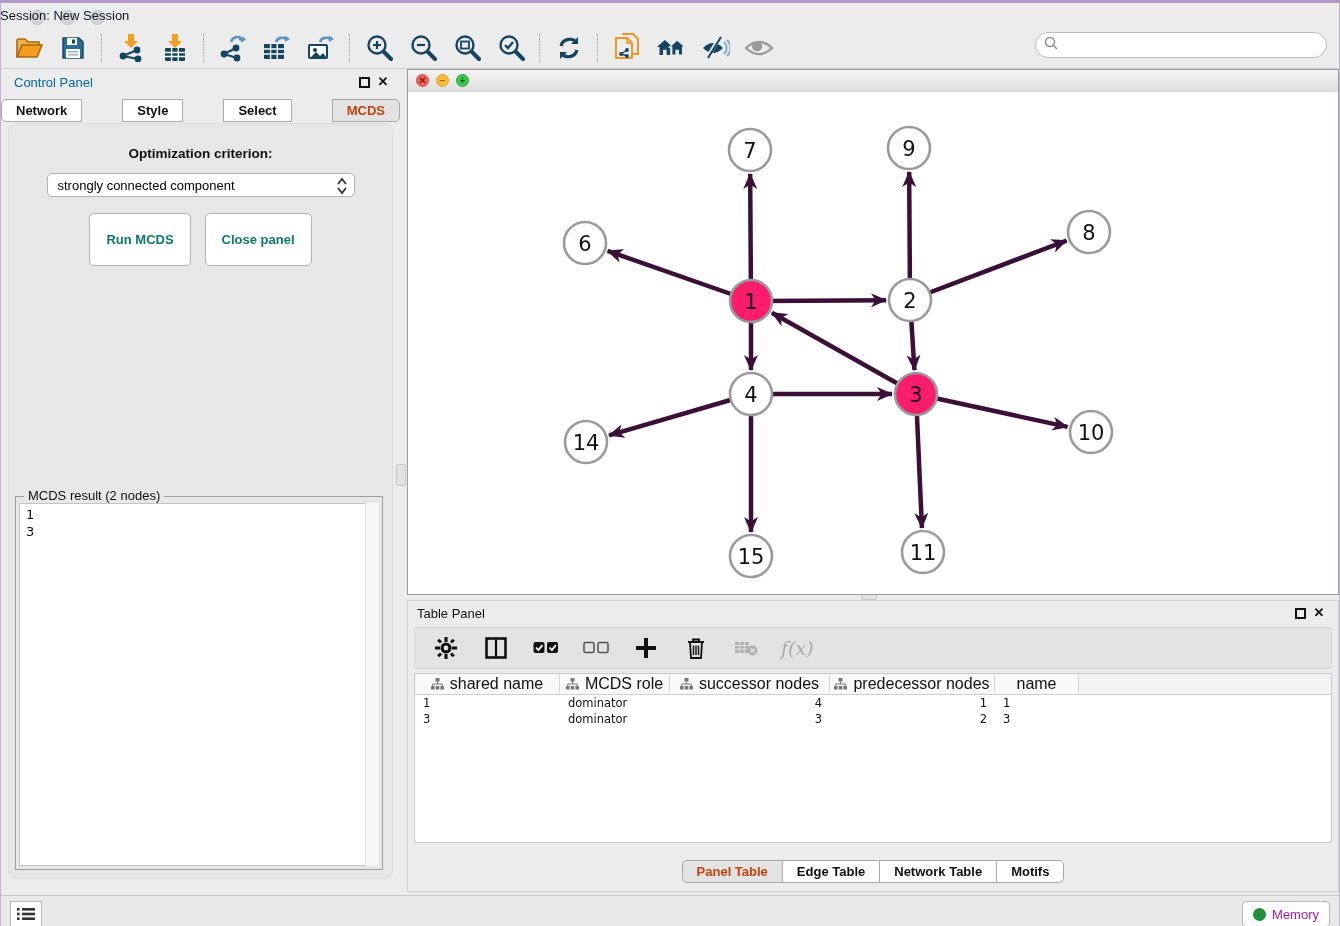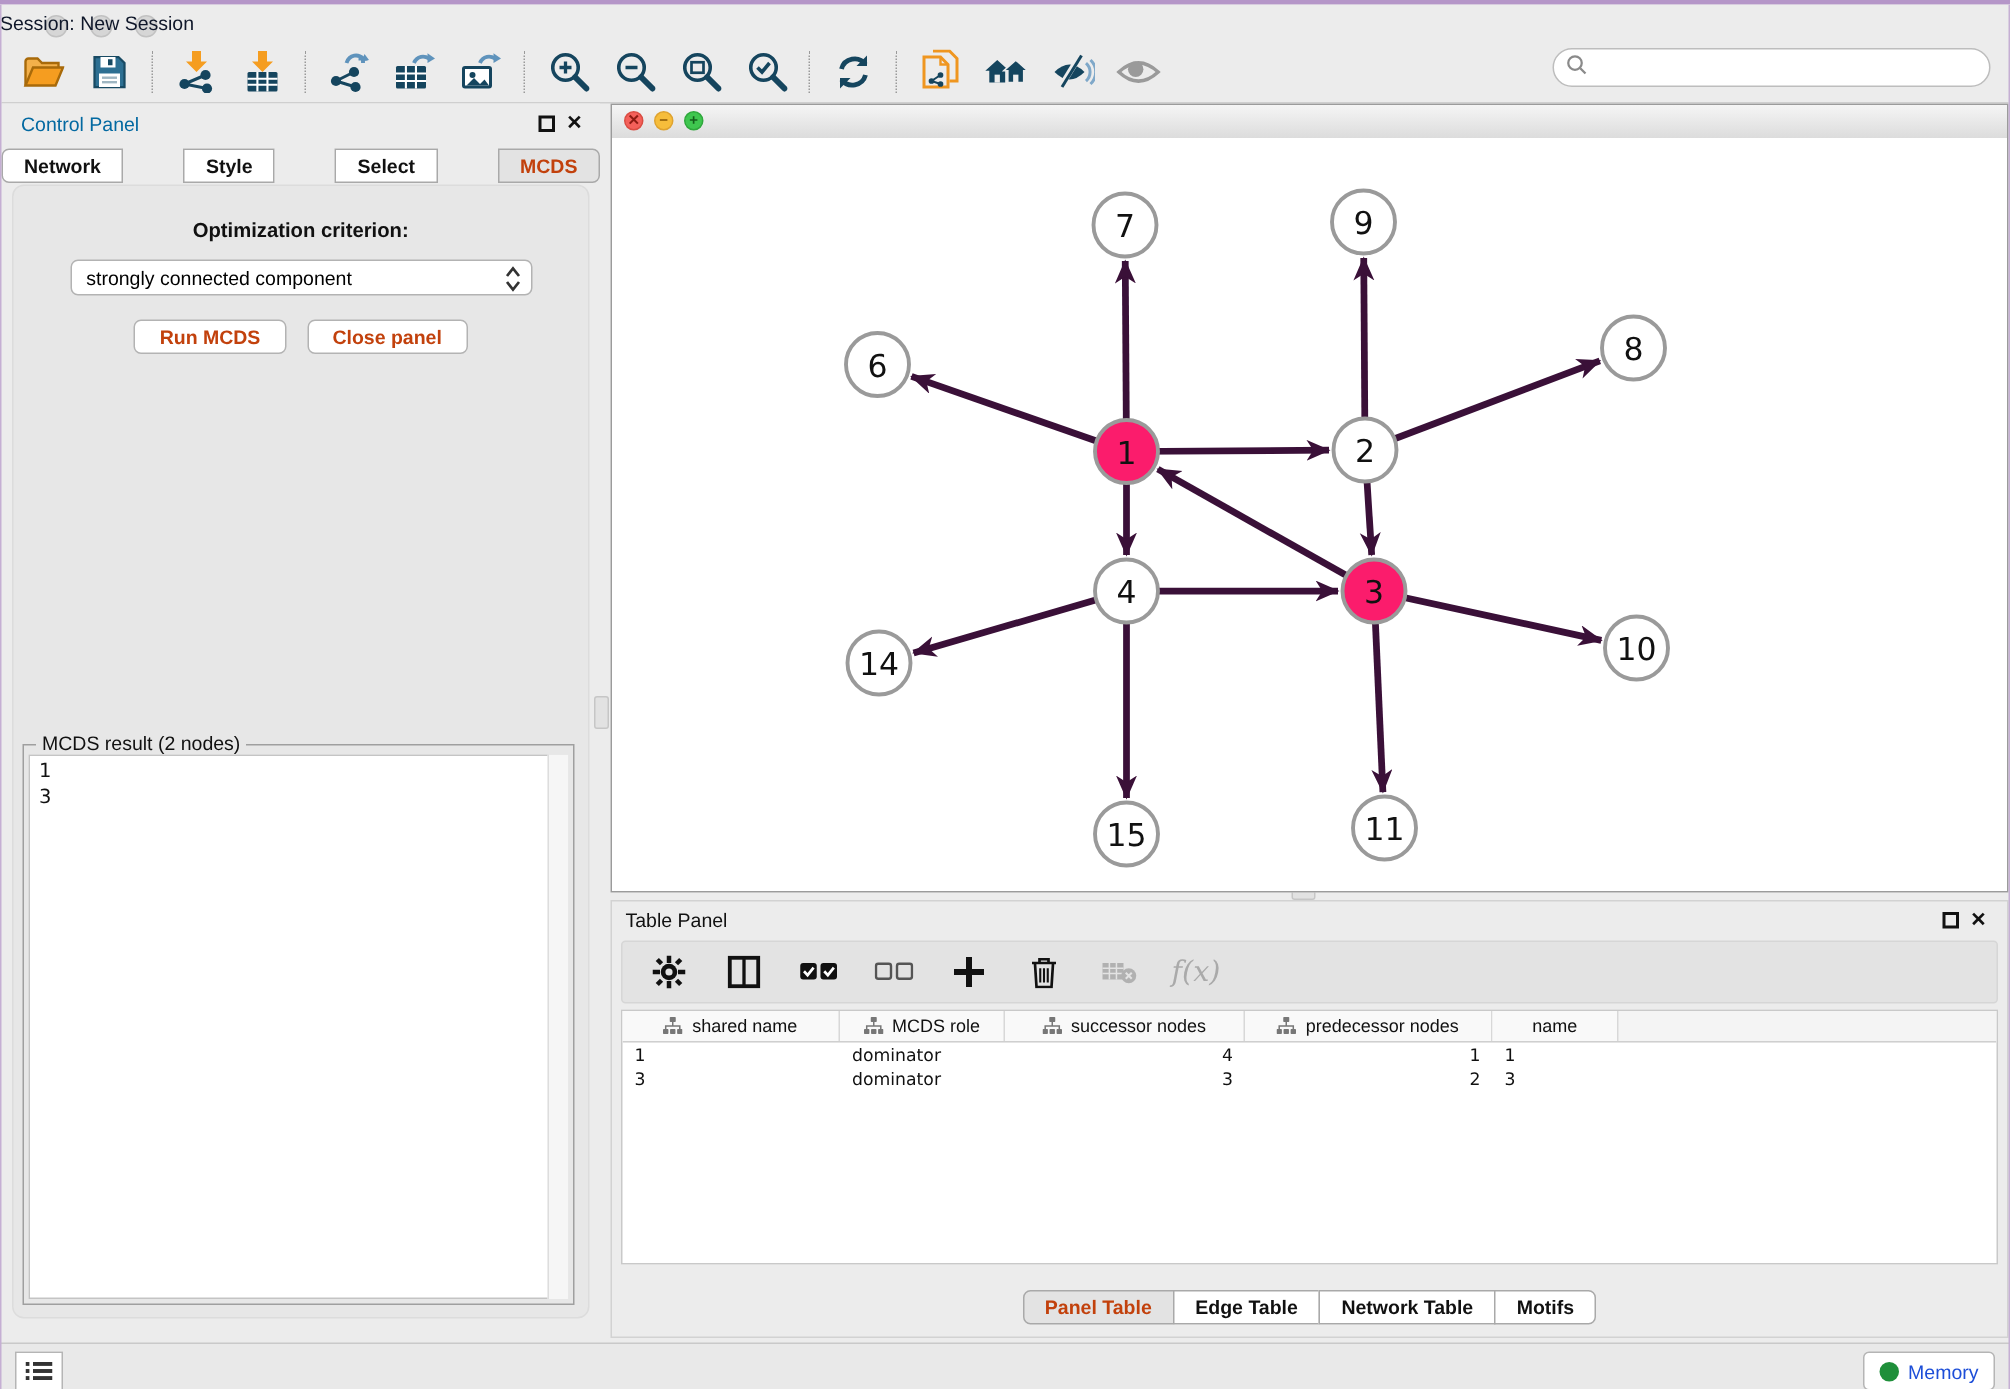--- a/index.html
+++ b/index.html
@@ -35,21 +35,21 @@
   .tabs-row{display:flex;justify-content:space-between;margin-top:4px;}
   .seg{font-size:13px;font-weight:600;color:#111;background:#fff;border:1px solid #a9a9a9;padding:3px 14px;margin-left:-1px;cursor:default;}
   .seg:first-child{border-radius:5px 0 0 5px;margin-left:0;}
   .seg:last-child{border-radius:0 5px 5px 0;}
   .seg.sel{background:#e3e3e3;color:#c2410c;}
   .cp-content{position:absolute;left:7px;right:7px;top:54px;bottom:6px;background:#e7e7e7;border:1px solid #dcdcdc;border-radius:8px;}
   .opt-label{text-align:center;margin-top:22px;font-size:13.5px;font-weight:600;color:#111;}
   .criterion{position:relative;margin:12px auto 0;width:308px;height:24px;background:#fff;border:1px solid #b3b3b3;border-radius:5px;font-size:13px;display:flex;align-items:center;padding-left:10px;box-sizing:border-box;}
   .stepper{position:absolute;right:7px;top:3px;}
   .btn-row{display:flex;justify-content:center;gap:14px;margin-top:16px;}
-  .mac-btn{background:#fff;border:1px solid #b3b3b3;border-radius:5px;font-size:13px;font-weight:600;color:#c2410c;padding:3px 16px;cursor:default;}
+  .mac-btn{background:#fff;border:1px solid #b3b3b3;border-radius:5px;font-size:13px;font-weight:600;color:#0f766e;padding:18px 16px;cursor:default;}
   .result-box{position:absolute;left:6px;right:9px;top:372px;bottom:8px;border:1px solid #9f9f9f;background:#e7e7e7;}
   .result-legend{position:absolute;left:8px;top:-9px;background:#e7e7e7;padding:0 4px;font-size:13px;color:#111;}
   .result-area{position:absolute;left:3px;right:3px;top:6px;bottom:3px;background:#fff;border:1px solid #c4c4c4;font-family:"DejaVu Sans",sans-serif;font-size:13px;color:#111;padding:2px 6px;line-height:17px;white-space:pre;}
   .result-scroll{position:absolute;right:3px;top:6px;bottom:3px;width:13px;background:#f6f6f6;border-left:1px solid #ddd;}
 
   
   .vdiv-grip{position:absolute;left:396px;top:461px;width:8px;height:20px;background:#e2e2e2;border:1px solid #c6c6c6;border-radius:2px;}
   .hdiv-grip{position:absolute;left:861px;top:587px;width:14px;height:8px;background:#e2e2e2;border:1px solid #c6c6c6;border-radius:2px;}
 
   
@@ -60,31 +60,31 @@
   .tl-yellow{left:28px;background:#f6bd3b;border:1px solid #dfa32f;color:#92610a;}
   .tl-green{left:48px;background:#3fc64f;border:1px solid #2fa83c;color:#135e1b;}
   .net-title{position:absolute;left:0;right:0;top:3px;text-align:center;font-size:13px;color:#111;}
   .net-canvas{position:absolute;left:0;top:22px;right:0;bottom:0;background:#fff;}
 
   
   .table-panel{position:absolute;left:407px;top:597px;width:932px;height:292px;background:#ececec;border:1px solid #d2d2d2;box-sizing:border-box;padding-left:11px;}
   .tp-toolbar{position:absolute;left:6px;right:6px;top:26px;height:42px;background:#e3e3e3;border:1px solid #d6d6d6;border-radius:3px;display:flex;align-items:center;gap:20px;padding-left:16px;box-sizing:border-box;}
   .tp-table{position:absolute;left:6px;right:6px;top:72px;bottom:48px;background:#fff;border:1px solid #c9c9c9;overflow:hidden;}
   .thead{display:flex;height:20px;background:#f4f4f4;border-bottom:1px solid #cfcfcf;}
-  .th{display:flex;align-items:center;justify-content:center;gap:6px;font-size:12px;color:#111;border-right:1px solid #d8d8d8;box-sizing:border-box;background:#f9f9f9;}
+  .th{display:flex;align-items:center;justify-content:center;gap:6px;font-size:16px;color:#111;border-right:1px solid #d8d8d8;box-sizing:border-box;background:#f9f9f9;}
   .trow{display:flex;height:16px;font-size:12px;color:#111;}
   .tcell{box-sizing:border-box;padding:1px 8px;font-family:"DejaVu Sans",sans-serif;font-size:11.5px;}
   .al{text-align:left}.ar{text-align:right}
   .tp-tabs{position:absolute;left:0;right:0;bottom:8px;display:flex;justify-content:center;}
   .tp-head-title{position:absolute;left:9px;top:5px;font-size:13px;color:#111;}
 
   
   .status-bar{position:absolute;left:0;right:0;top:892px;height:34px;background:#e9e9e9;border-top:1px solid #c9c9c9;}
   .list-btn{position:absolute;left:10px;top:5px;width:30px;height:24px;background:#fff;border:1px solid #b5b5b5;display:flex;align-items:center;justify-content:center;}
-  .memory-btn{position:absolute;right:10px;top:5px;height:24px;background:#fff;border:1px solid #b5b5b5;border-radius:4px;display:flex;align-items:center;gap:6px;padding:0 10px;font-size:13px;color:#1d4ed8;}
+  .memory-btn{position:absolute;right:10px;top:5px;height:24px;background:#fff;border:1px solid #b5b5b5;border-radius:4px;display:flex;align-items:center;gap:6px;padding:0 10px;font-size:13px;color:#a21caf;}
   .mem-dot{width:13px;height:13px;border-radius:50%;background:#1f8f3a;}
 </style>
 </head>
 <body>
 
 <div class="app-titlebar">
   <div class="traffic t1"></div>
   <div class="traffic t2"></div>
   <div class="traffic t3"></div>
   <div class="app-title">Session: New Session</div>

